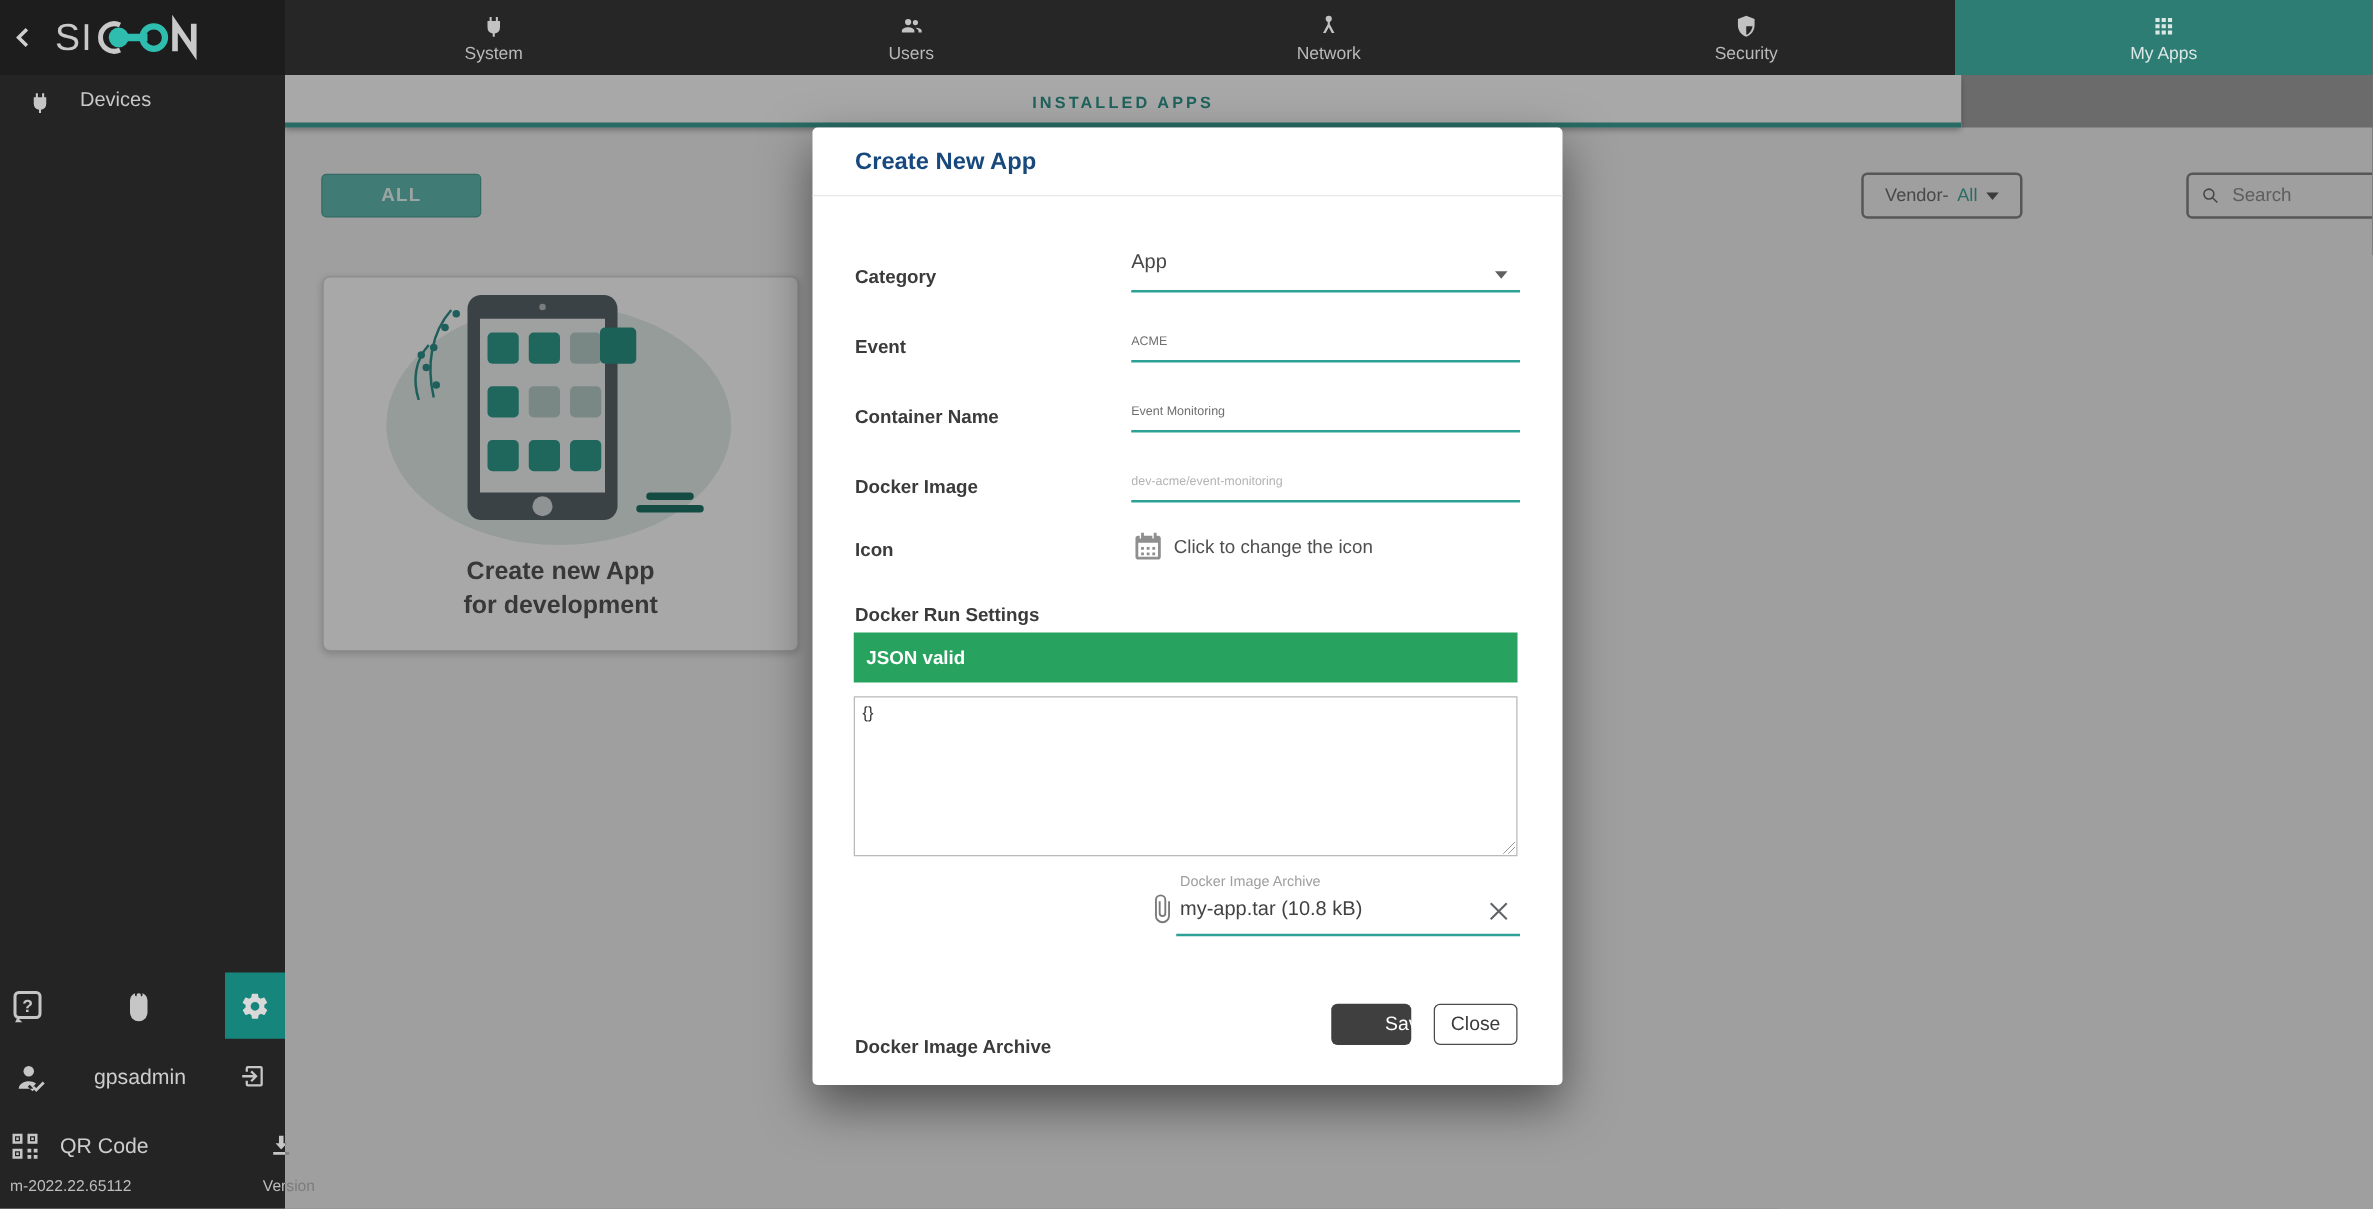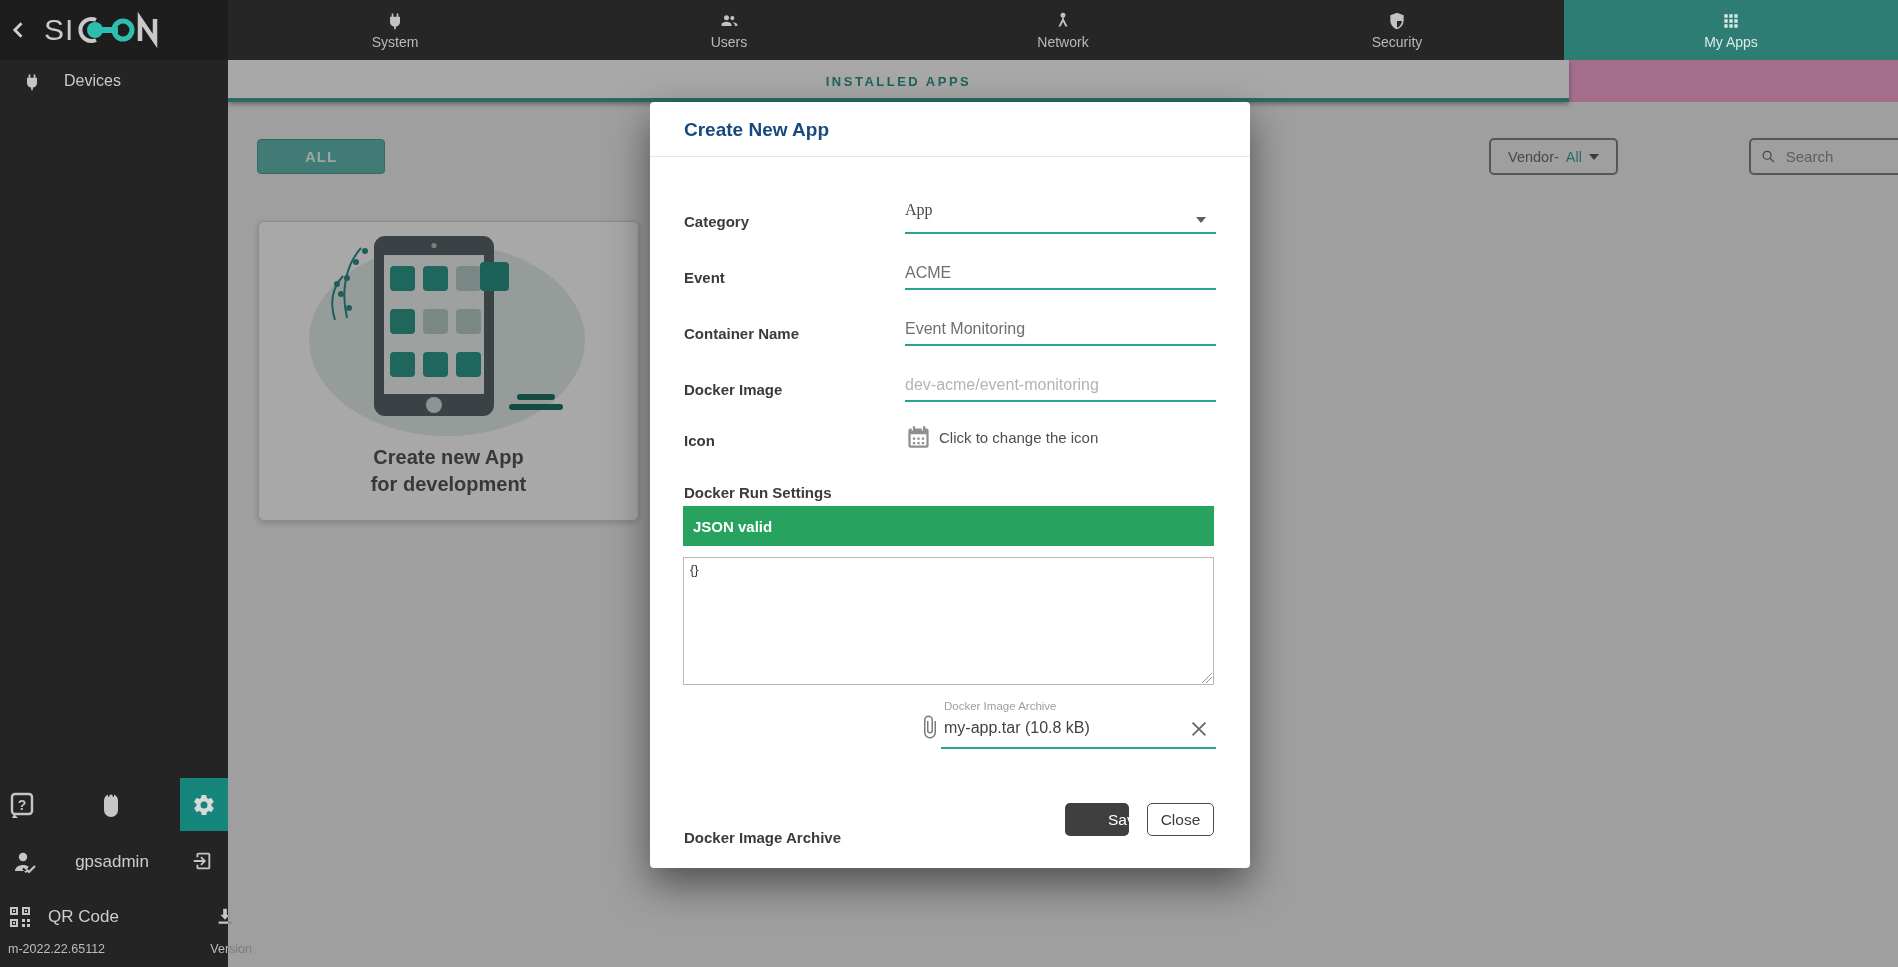--- a/index.html
+++ b/index.html
@@ -1,17 +1,17 @@
 <!DOCTYPE html>
 <html><head>
 <meta charset="utf-8">
 <style>
   html,body{margin:0;padding:0;background:#555;}
   *{box-sizing:border-box;font-family:"Liberation Sans","DejaVu Sans",sans-serif;}
-  .app{position:relative;width:1898px;height:967px;background:#f9a8d4;overflow:hidden;}
+  .app{position:relative;width:1898px;height:967px;background:#a3a3a3;overflow:hidden;}
 
   
   .sidebar{position:absolute;left:0;top:0;width:228px;height:967px;background:#242424;z-index:10;}
   .sidebar-top{position:absolute;left:0;top:0;width:228px;height:60px;background:#1d1d1d;display:flex;align-items:center;}
   .back-btn{width:38px;height:38px;display:flex;align-items:center;justify-content:center;color:#cfcfcf;cursor:pointer;}
   .logo{display:flex;align-items:center;margin-left:6px;}
   .devices-item{position:absolute;left:0;top:72px;width:228px;height:40px;display:flex;padding-left:22px;gap:22px;color:#c9c9c9;font-size:16px;cursor:pointer;}
   .sb-icon{width:20px;height:20px;fill:#c6c6c6;}
   .row-tools{position:absolute;left:0;top:778px;width:228px;height:53px;}
   .help-ic{position:absolute;left:10px;top:14px;}
@@ -57,23 +57,23 @@
 
   
   .backdrop{position:absolute;left:228px;top:60px;right:0;bottom:0;background:rgba(0,0,0,0.34);z-index:40;}
 
   
   .modal{position:absolute;left:650px;top:102px;width:600px;height:766px;background:#fff;border-radius:4px;box-shadow:0 16px 40px rgba(0,0,0,0.5);z-index:50;}
   .modal-title{position:absolute;left:34px;top:17px;font-size:19px;font-weight:bold;color:#17497e;}
   .modal-divider{position:absolute;left:0;top:54px;width:100%;height:1px;background:#e7e7e7;}
   .f-label{position:absolute;left:34px;font-size:15px;font-weight:bold;color:#3b3b3b;}
   .f-underline{position:absolute;left:255px;width:311px;height:2px;background:#2da196;}
-  .f-input{position:absolute;left:255px;width:311px;height:26px;border:none;outline:none;font-size:16px;color:#6f6f6f;background:transparent;padding:0;}
+  .f-input{position:absolute;left:255px;width:311px;height:26px;border:none;outline:none;font-size:10px;color:#6f6f6f;background:transparent;padding:0;}
   .f-input::placeholder{color:#b3b3b3;}
-  .f-select{position:absolute;left:255px;top:99px;width:311px;height:28px;font-size:16px;color:#474747;cursor:pointer;font-family:Liberation Serif, serif;}
+  .f-select{position:absolute;left:255px;top:99px;width:311px;height:28px;font-size:16px;color:#474747;cursor:pointer;}
   .sel-caret{position:absolute;left:546px;top:115px;width:0;height:0;border-left:5px solid transparent;border-right:5px solid transparent;border-top:6px solid #5f5f5f;}
   .icon-change{position:absolute;left:255px;top:322px;display:flex;align-items:center;gap:7px;cursor:pointer;}
   .icon-change svg{width:27px;height:27px;fill:#8f8f8f;}
   .icon-change span{font-size:15px;color:#4f4f4f;}
   .json-bar{position:absolute;left:33px;top:404px;width:531px;height:40px;background:#27a35f;color:#fff;font-size:15px;font-weight:bold;display:flex;align-items:center;padding-left:10px;}
   .json-area{position:absolute;left:33px;top:455px;width:531px;height:128px;border:1px solid #b9b9b9;font-size:13px;color:#333;padding:4px 6px;resize:none;outline:none;background:#fff;font-family:"Liberation Sans","DejaVu Sans",sans-serif;}
   .resize-grip{position:absolute;left:552px;top:571px;width:10px;height:10px;background:
     linear-gradient(135deg,transparent 0 50%,#999 50% 55%,transparent 55% 70%,#999 70% 75%,transparent 75%);}
   .paperclip{position:absolute;left:268px;top:612px;}
   .file-label{position:absolute;left:294px;top:598px;font-size:11.5px;color:#9e9e9e;}

